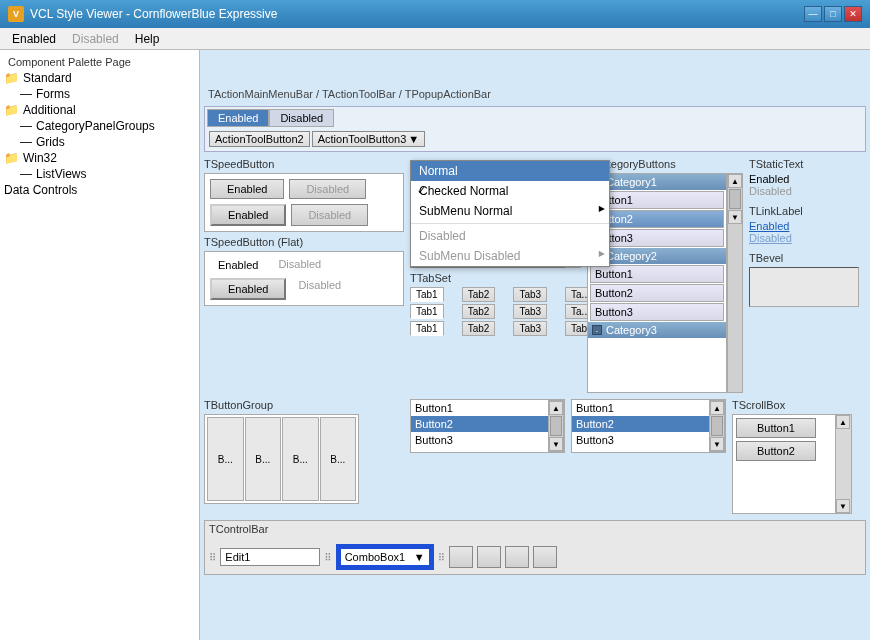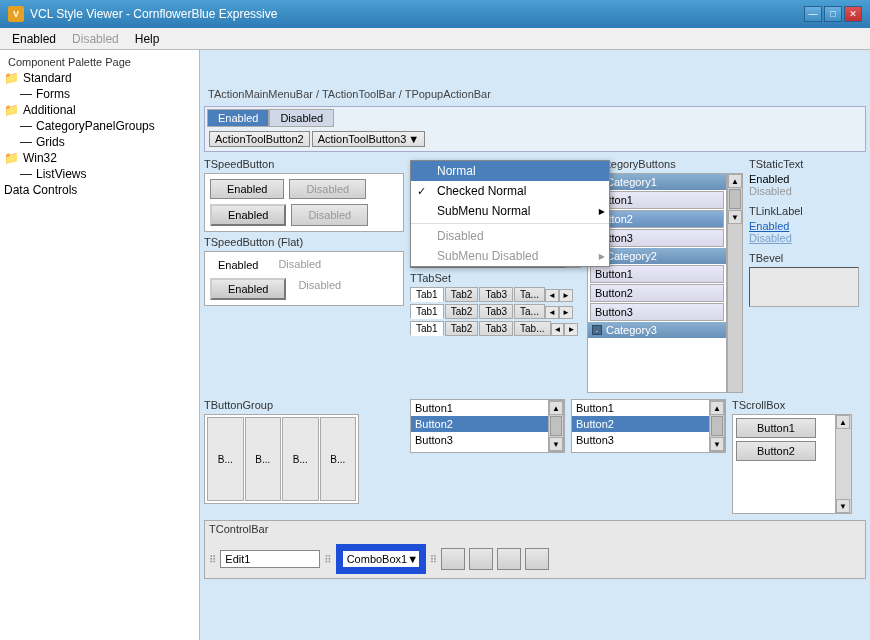--- a/index.html
+++ b/index.html
@@ -178,26 +178,25 @@
       position: absolute;
       top: 78px;
       left: 210px;
       z-index: 100;
       background: white;
       border: 1px solid #888;
       box-shadow: 2px 2px 6px rgba(0,0,0,0.3);
       width: 200px;
     }
     .dropdown-item {
-      padding: 3px 24px 3px 26px;
+      padding: 3px 24px 3px 8px;
       font-size: 12px;
       cursor: pointer;
       position: relative;
       display: flex;
-      align-items: center;
     }
     .dropdown-item.highlighted { background: #4a7fbc; color: white; }
     .dropdown-item.has-submenu::after {
       content: '▶';
       position: absolute;
       right: 4px;
       font-size: 8px;
     }
     .dropdown-item.checked::before {
       content: '✓';
@@ -254,21 +253,21 @@
       flex-shrink: 0;
     }
     .cb-box.checked { background: #4a7fbc; color: white; }
 
     
     .tabset {
       width: 155px;
     }
     .tab-row {
       display: flex;
-      gap: 1px;
+      gap: 18px;
       margin-bottom: 1px;
       align-items: flex-end;
     }
     .tab-btn {
       padding: 1px 5px;
       border: 1px solid #aaa;
       background: linear-gradient(to bottom, #e8e8e8, #d8d8d8);
       font-size: 10px;
       cursor: pointer;
     }
@@ -415,25 +414,25 @@
       padding: 4px;
     }
     .edit-box {
       border: 1px solid #888;
       background: white;
       padding: 2px 4px;
       font-size: 11px;
       width: 100px;
     }
     .combo-box {
-      border: 7px solid #1d4ed8;
+      border: 5px solid #1d4ed8;
       background: white;
       padding: 2px 4px;
       font-size: 11px;
-      width: 90px;
+      width: 98px;
       display: flex;
       align-items: center;
       justify-content: space-between;
     }
     .small-btn {
       width: 24px;
       height: 22px;
       border: 1px solid #888;
       background: linear-gradient(to bottom, #e8e8e8, #d0d0d0);
       display: flex;

